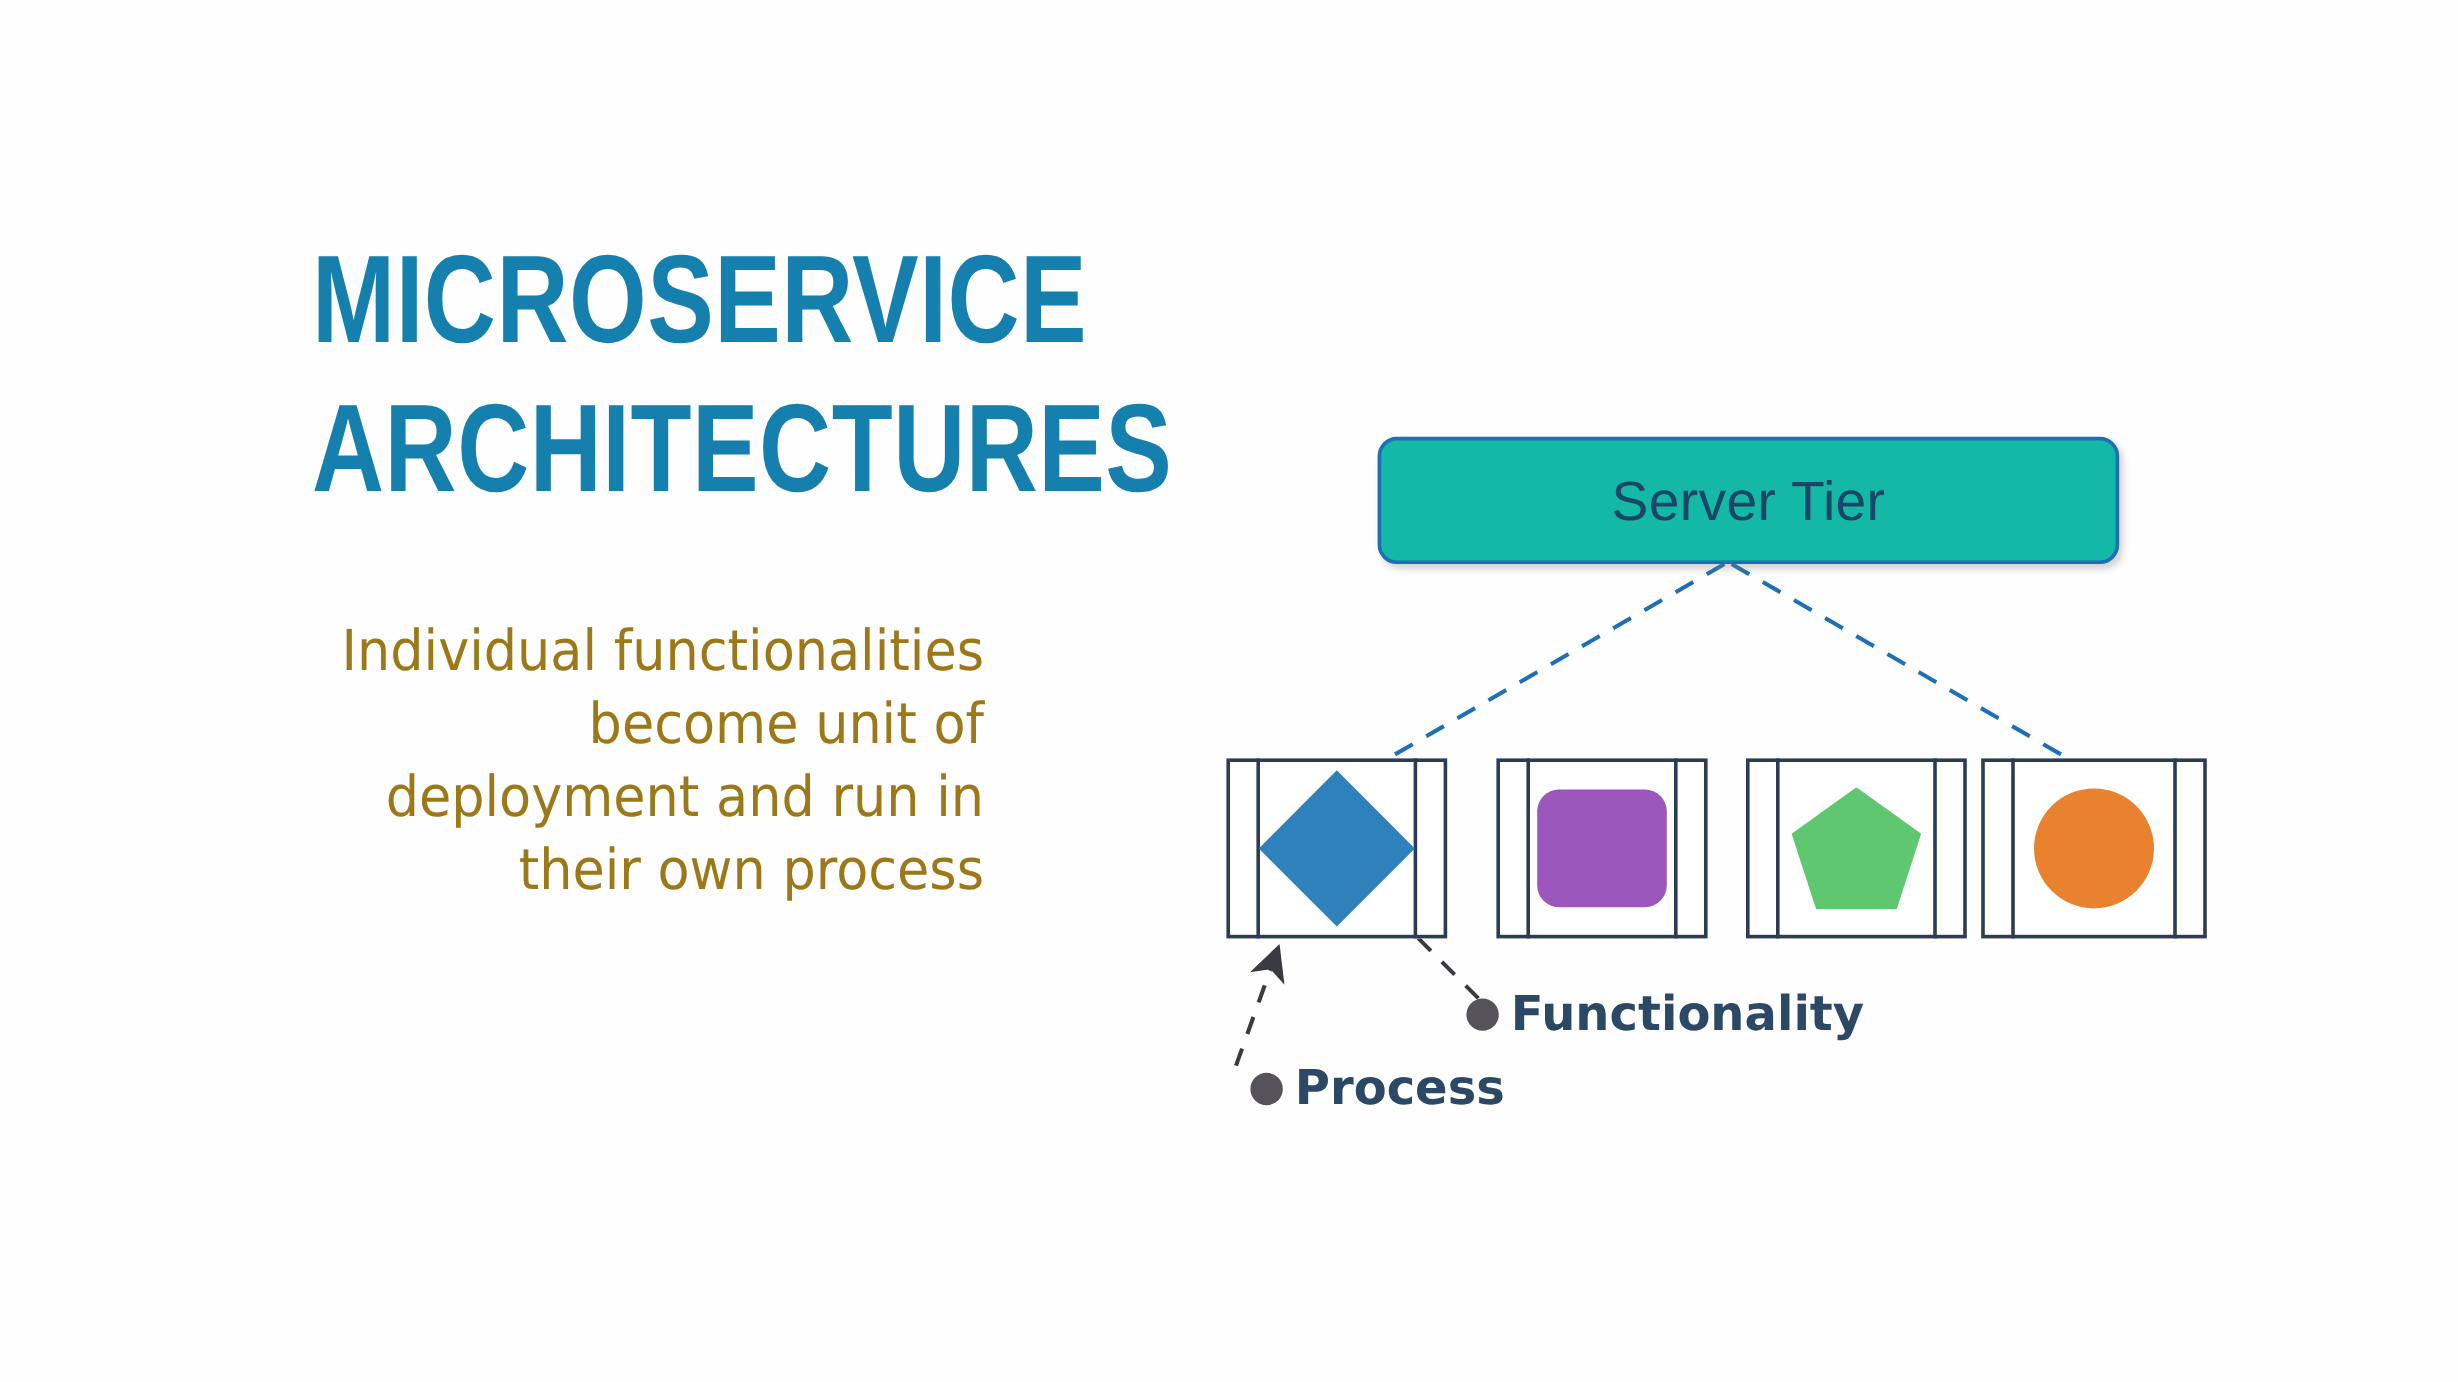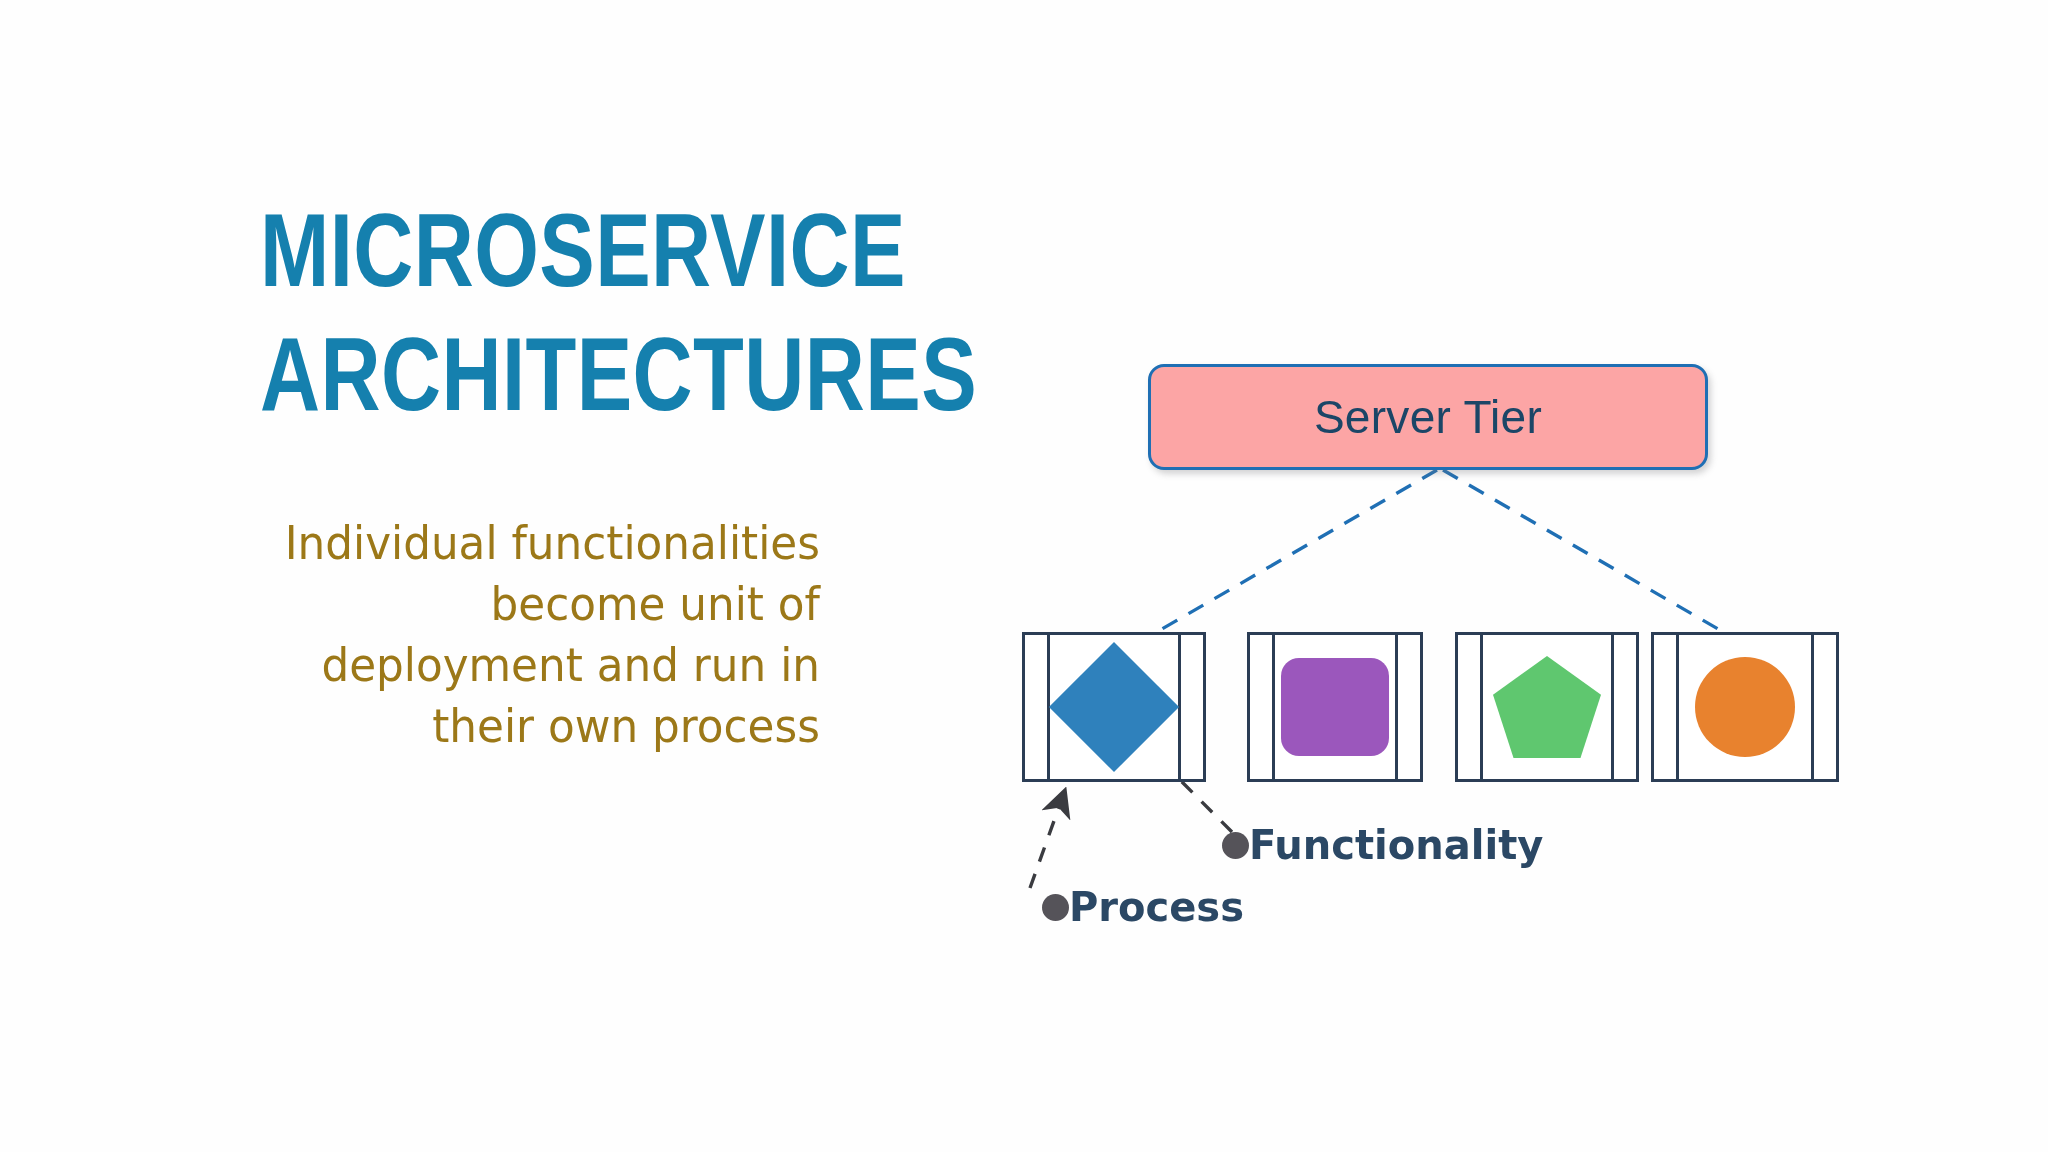--- a/index.html
+++ b/index.html
@@ -65,26 +65,26 @@
     top: 0;
     width: 2048px;
     height: 1152px;
     pointer-events: none;
   }
 
   .server-tier-box {
     position: absolute;
     left: 1148px;
     top: 364px;
-    width: 560px;
+    width: 618px;
     height: 106px;
     box-sizing: border-box;
     border: 3px solid #1F6FB4;
     border-radius: 16px;
-    background: #fca5a5;
+    background: #14b8a6;
     box-shadow: 3px 4px 6px rgba(120,120,125,0.32);
     display: flex;
     align-items: center;
     justify-content: center;
   }
   .server-tier-label {
     font-family: "Liberation Sans", sans-serif;
     font-size: 46px;
     font-weight: 400;
     color: #1B4667;
@@ -143,20 +143,21 @@
     width: 100px; height: 100px;
     background: #E8822E;
     border-radius: 50%;
   }
 
   
   .callout {
     position: absolute;
     display: flex;
     align-items: center;
+    gap: 10px;
   }
   .callout .dot {
     width: 27px; height: 27px;
     border-radius: 50%;
     background: #555359;
     flex: none;
   }
   .callout .txt {
     font-family: "DejaVu Sans", sans-serif;
     font-weight: 700;

